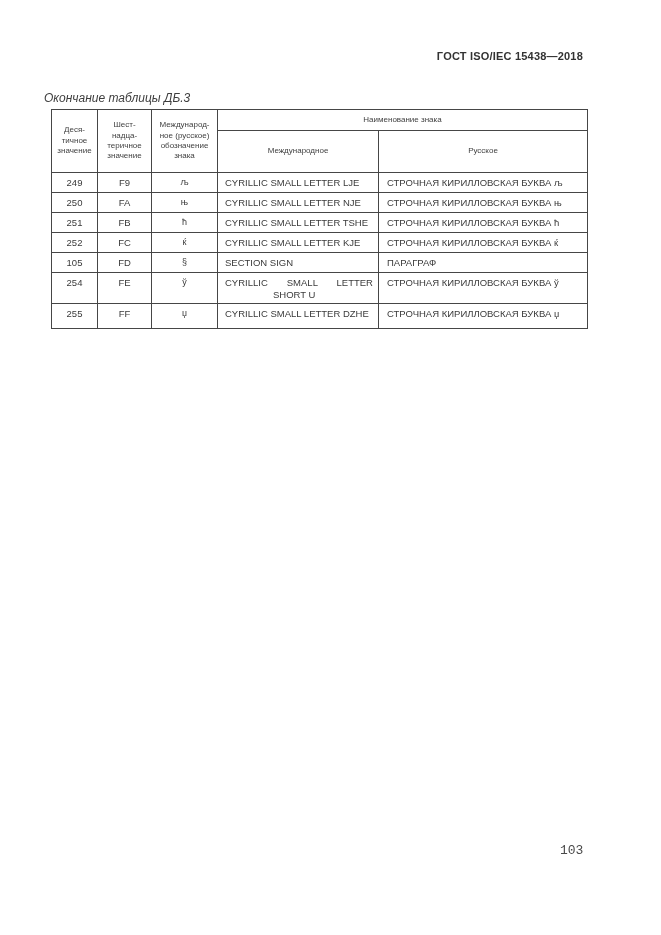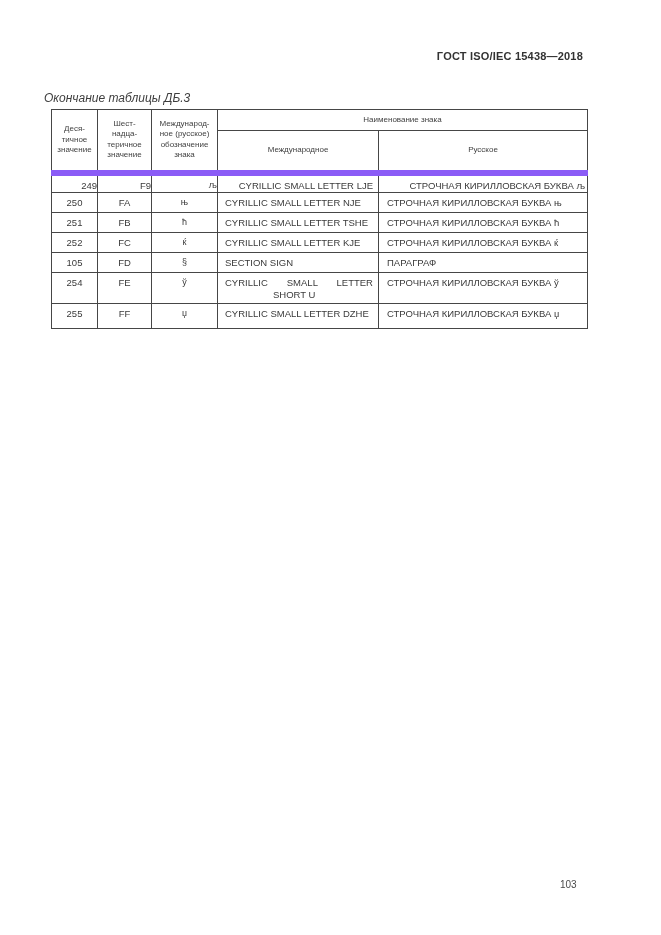--- a/index.html
+++ b/index.html
@@ -41,21 +41,21 @@
     line-height: 1.3;
     text-align: center;
     vertical-align: middle;
     white-space: pre-line;
     color: #3f3f3f;
     padding: 2px 2px;
   }
   .tbl thead tr.hr1 { height: 21px; }
   .tbl thead tr.hr2 { height: 42px; }
   
-  .tbl tbody tr:first-child td { border-top: 6px solid #8b5cf6; text-align: right; }
+  .tbl tbody tr:first-child td { border-top: 1px solid #8b5cf6; }
   .tbl tbody tr { height: 20px; }
   .tbl tbody tr.tall { height: 31px; }
   .tbl tbody tr:last-child { height: 25px; }
   .tbl td {
     font-size: 9.5px;
     line-height: 1.22;
     vertical-align: top;
     padding-top: 4px;
     color: #3a3a3a;
   }
@@ -66,23 +66,24 @@
   .b { font-weight: normal; }
   
   .jline {
     display: block;
     text-align: justify;
     text-align-last: justify;
   }
   .bline { display: block; margin-left: 48px; }
   .page-number {
     position: absolute;
-    top: 879px; left: 560px;
-    font-size: 10px;
+    top: 843px; left: 560px;
+    font-size: 13px;
     color: #4a4a4a;
+    font-family: Liberation Mono, monospace;
   }
 </style>
 </head>
 <body>
 
 <div class="doc-header">ГОСТ ISO/IEC 15438—2018</div>
 
 <div class="caption">Окончание таблицы ДБ.3</div>
 
 <table class="tbl">

